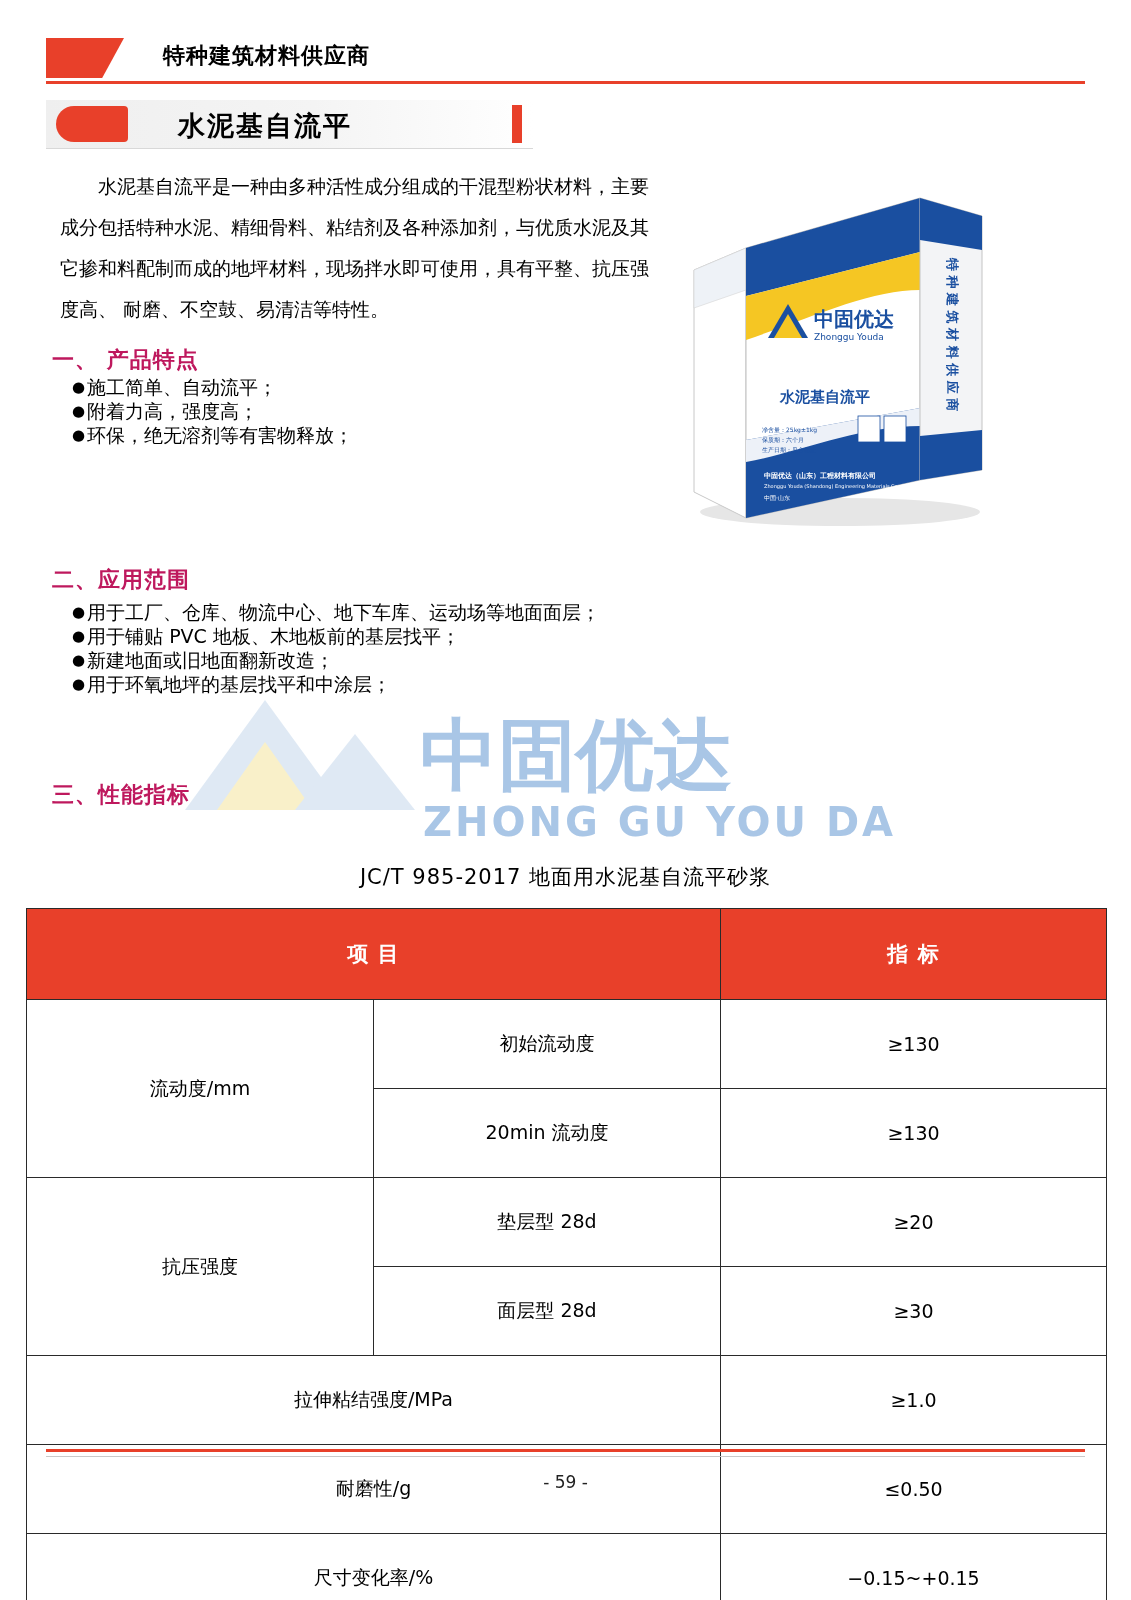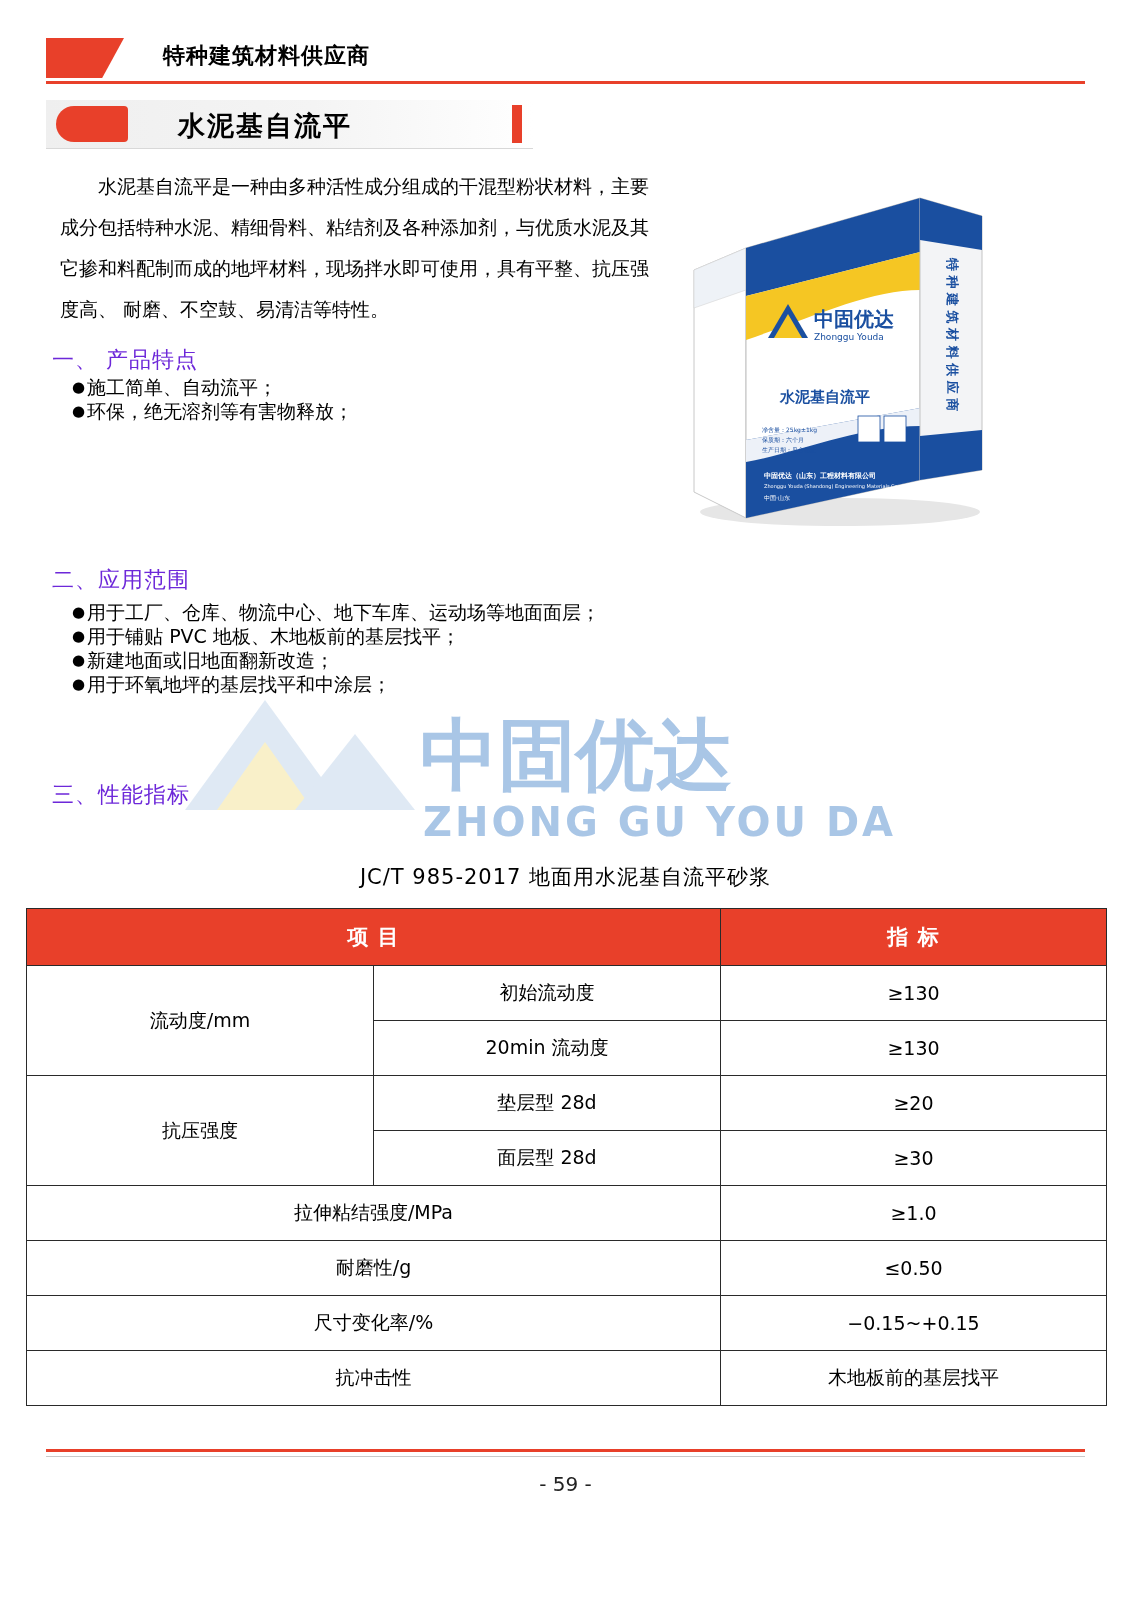--- a/index.html
+++ b/index.html
@@ -111,22 +111,22 @@
     line-height: 41px;
     color: #000;
     font-family: "DejaVu Sans", sans-serif;
   }
   .intro p { margin: 8px; text-indent: 2em; }
 
   
   .sec-head {
     position: absolute;
     font-size: 22px;
-    font-weight: normal;
-    color: #6d28d9;
+    font-weight: bold;
+    color: #be185d;
     letter-spacing: 1px;
     font-family: "DejaVu Sans", sans-serif;
   }
   #sec1-head { left: 52px; top: 345px; }
   #sec2-head { left: 52px; top: 565px; }
   #sec3-head { left: 52px; top: 780px; }
 
   .bullets {
     position: absolute;
     font-size: 19px;
@@ -182,21 +182,21 @@
     top: 908px;
     width: 1080px;
     border-collapse: collapse;
     table-layout: fixed;
     font-family: "DejaVu Sans", sans-serif;
   }
   table.spec td, table.spec th {
     border: 1px solid #2a2a2a;
     text-align: center;
     font-size: 19px;
-    padding: 0;
+    padding: 17px;
     height: 54px;
   }
   table.spec thead th {
     background: #e8402a;
     color: #ffffff;
     font-weight: bold;
     font-size: 21px;
     height: 56px;
     letter-spacing: 1px;
   }
@@ -220,21 +220,21 @@
     width: 1039px;
     height: 1px;
     background: #c9c9c9;
   }
   .footer-num {
     position: absolute;
     left: 0;
     top: 1472px;
     width: 1131px;
     text-align: center;
-    font-size: 20px;
+    font-size: 17px;
     color: #222;
     font-family: "DejaVu Sans", sans-serif;
   }
 </style>
 </head>
 <body>
 
 <div class="page">
 
   <div class="header">
@@ -290,20 +290,21 @@
       <polygon points="230,58 292,76 292,330 230,340" fill="#f3f4f6" stroke="#c4c4c4" stroke-width="1"></polygon>
       <polygon points="230,58 292,76 292,110 230,100" fill="#1a4fa0"></polygon>
       <polygon points="230,296 292,290 292,330 230,340" fill="#1a4fa0"></polygon>
       <text x="258" y="118" transform="rotate(90 258 118)" font-family="DejaVu Sans, sans-serif" font-size="13" font-weight="bold" fill="#1a4fa0">特 种 建 筑 材 料 供 应 商</text>
     </svg>
   </div>
 
   <div class="sec-head" id="sec1-head">一、 产品特点</div>
   <div class="bullets" id="sec1-list">
     <div><span class="dot">●</span><span>施工简单、自动流平；</span></div>
+    <div><span class="dot">●</span><span>附着力高，强度高；</span></div>
     <div><span class="dot">●</span><span>环保，绝无溶剂等有害物释放；</span></div>
   </div>
 
   <div class="sec-head" id="sec2-head">二、应用范围</div>
   <div class="bullets" id="sec2-list">
     <div><span class="dot">●</span><span>用于工厂、仓库、物流中心、地下车库、运动场等地面面层；</span></div>
     <div><span class="dot">●</span><span>用于铺贴 PVC 地板、木地板前的基层找平；</span></div>
     <div><span class="dot">●</span><span>新建地面或旧地面翻新改造；</span></div>
     <div><span class="dot">●</span><span>用于环氧地坪的基层找平和中涂层；</span></div>
   </div>

